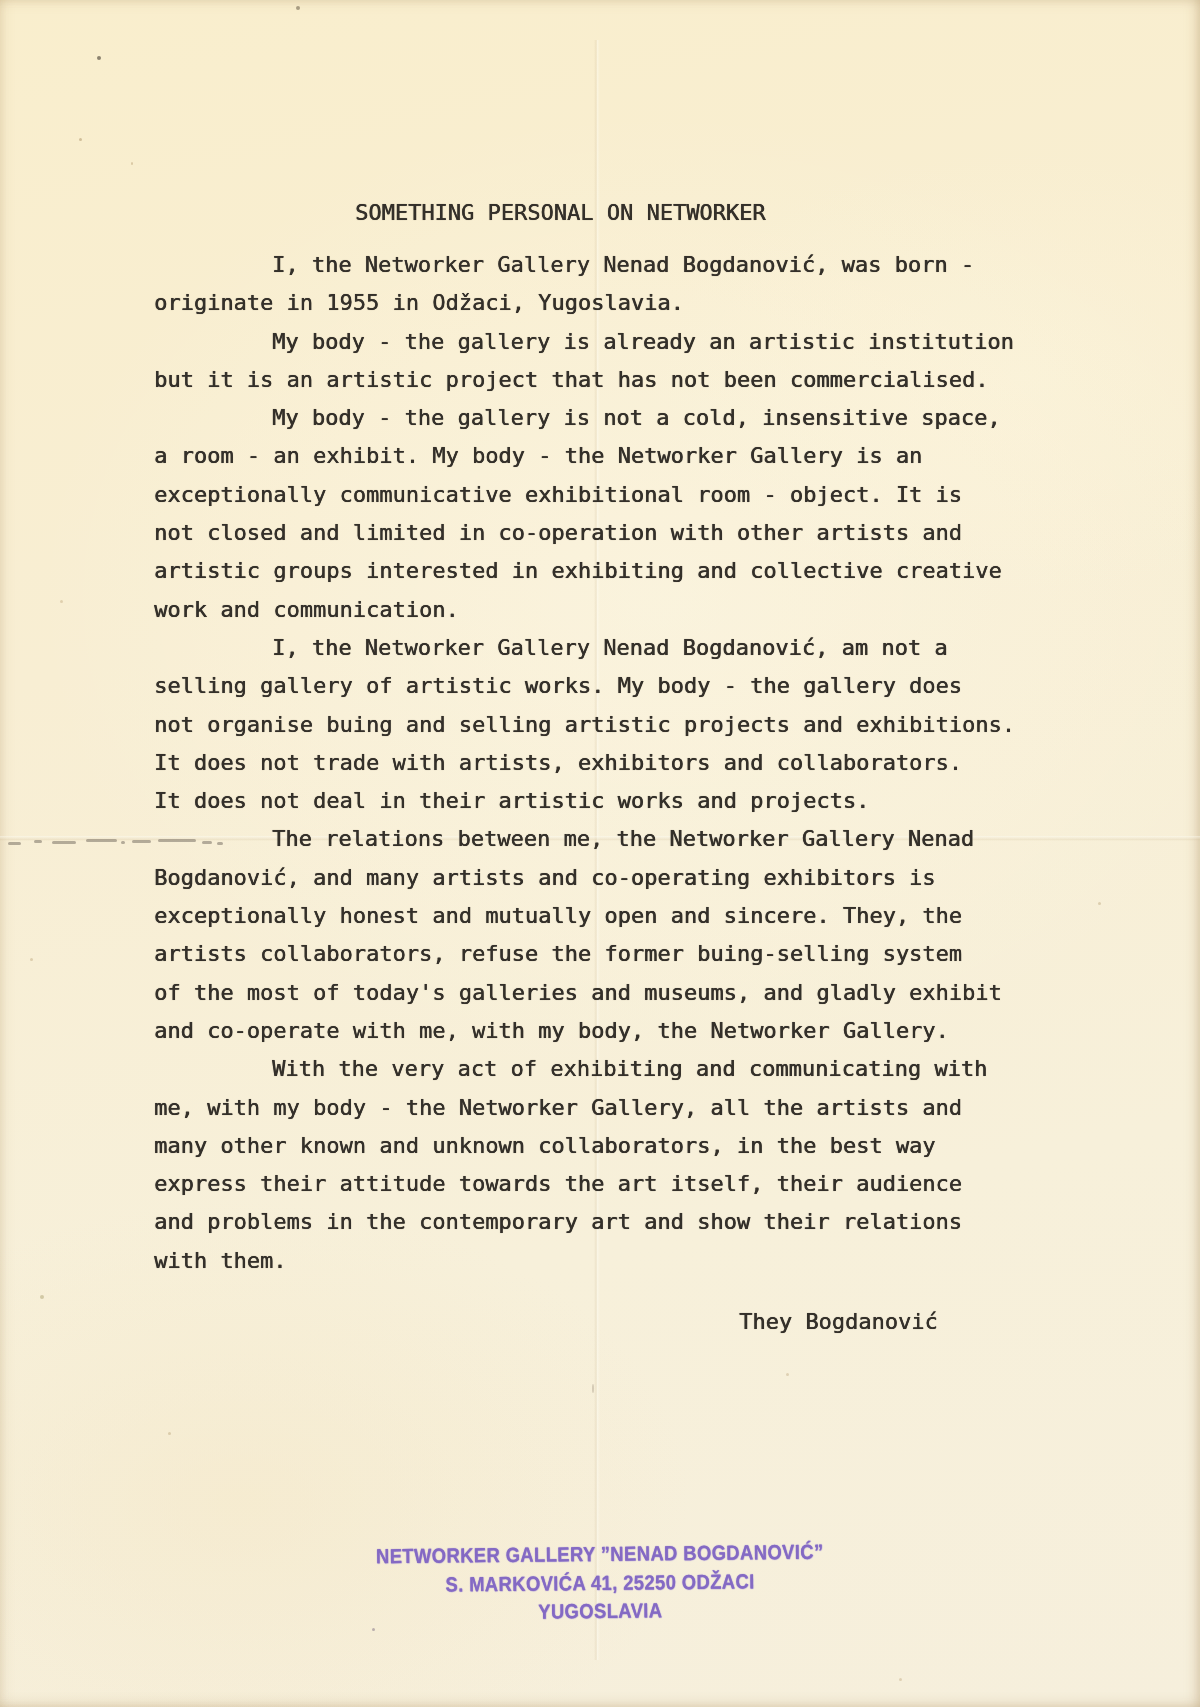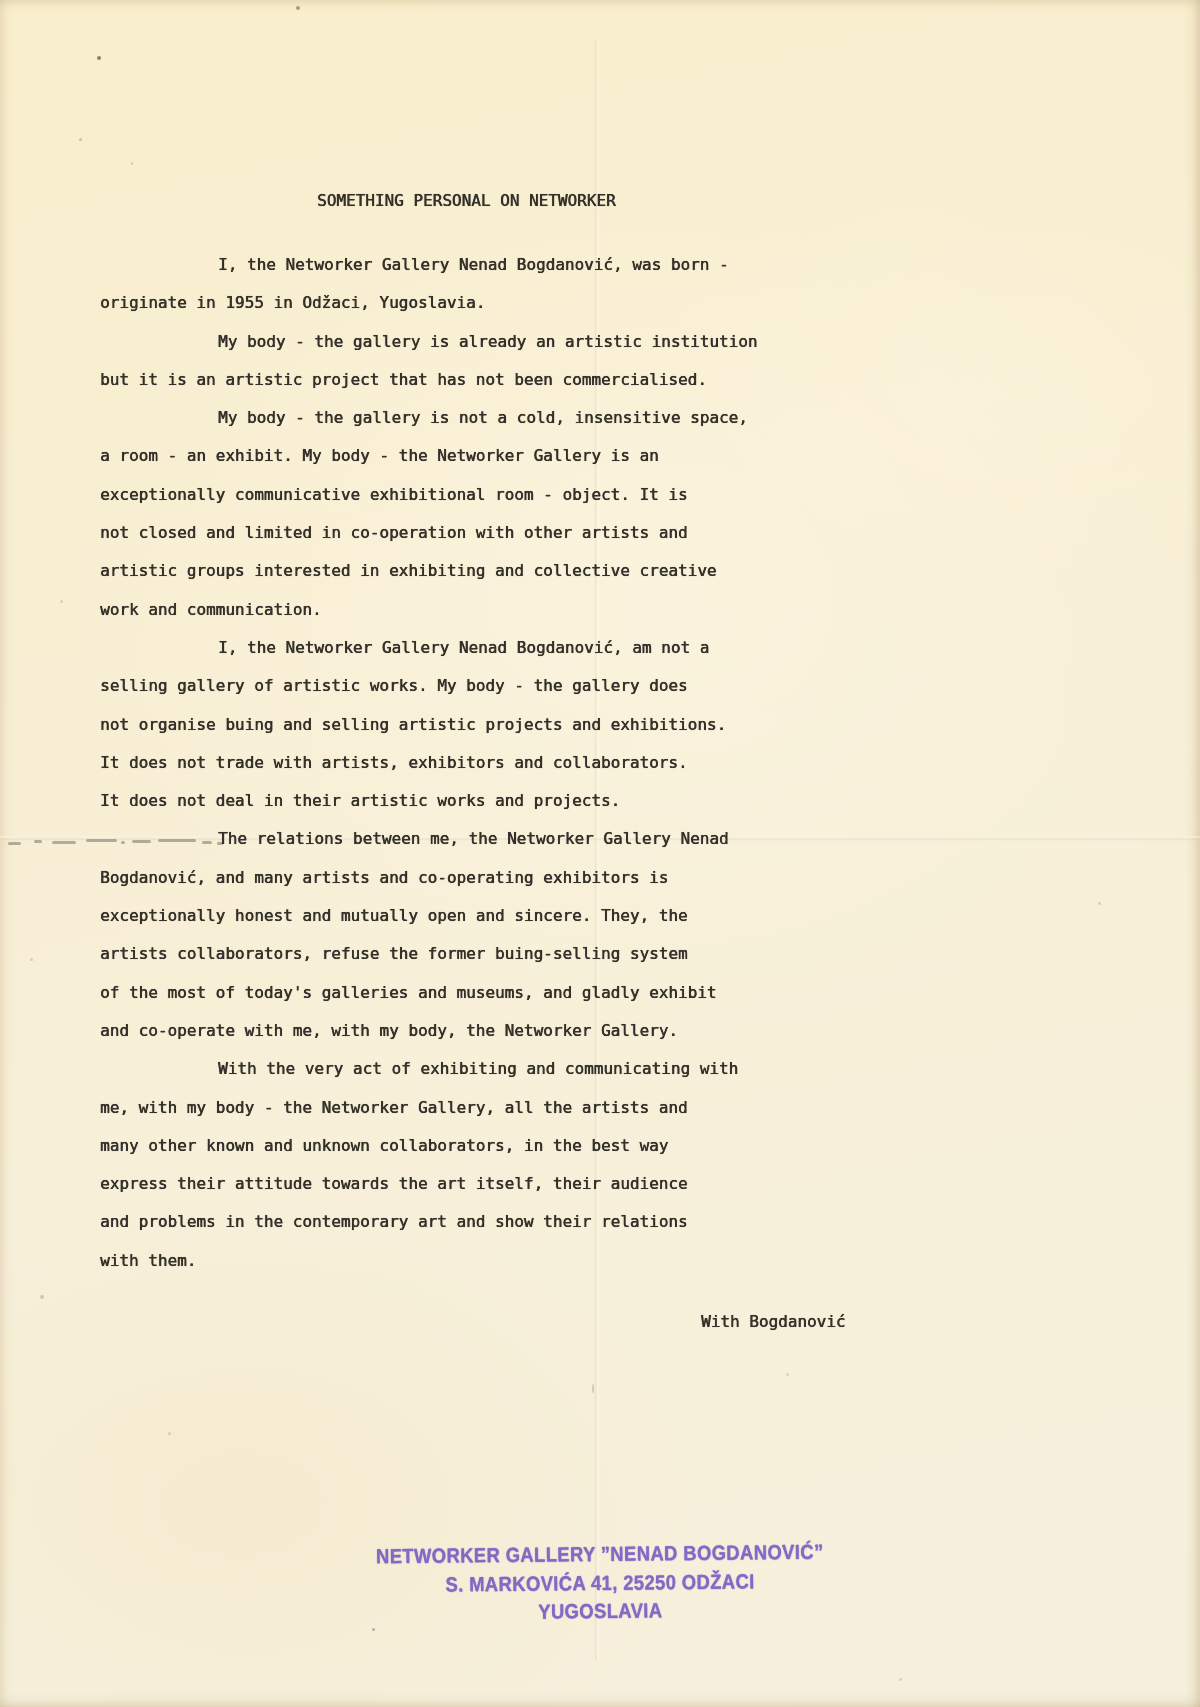--- a/index.html
+++ b/index.html
@@ -18,31 +18,32 @@
       inset -9px 0 14px -7px rgba(168,138,92,0.40),
       inset 9px 0 14px -8px rgba(168,138,92,0.22),
       inset 0 8px 14px -8px rgba(168,138,92,0.22),
       inset 0 -9px 14px -8px rgba(168,138,92,0.30);
     font-family:"DejaVu Sans Mono", monospace;
     color:#34302a;
   }
 
   
   .typed {
-    font-size:16px;
+    font-size:22px;
     text-shadow: 0.4px 0 0 currentColor, 0 0 0.9px rgba(52,48,42,0.55);
     white-space:pre;
+    margin-left:38px;
   }
 
   .title { position:absolute; left:112px; top:144px; }
   .title div { height:37px; line-height:37px; }
   .title .t1 { padding-left:205px; }
   .title .t2 { padding-left:236px; }
 
-  .doc-lines { position:absolute; left:100px; top:246px; }
+  .doc-lines { position:absolute; left:116px; top:246px; }
   .doc-lines .line { height:38.3px; line-height:38.3px; }
   .doc-lines .line.indent { padding-left:118px; }
 
   .signature { position:absolute; left:701px; top:1303px; height:38px; line-height:38px; }
 
   .stamp {
     position:absolute; left:300px; top:1540px; width:600px;
     text-align:center;
     font-family:"Liberation Sans", sans-serif;
     font-weight:bold;
@@ -133,21 +134,21 @@
   <span class="speck s11"></span>
   <span class="speck s12"></span>
   <span class="speck s13"></span>
 
   <div class="title typed">
     <div class="t1">SOMETHING PERSONAL ON NETWORKER</div>
   </div>
 
   <div class="doc-lines typed" id="doc-lines"><div class="line indent">I, the Networker Gallery Nenad Bogdanović, was born -</div><div class="line">originate in 1955 in Odžaci, Yugoslavia.</div><div class="line indent">My body - the gallery is already an artistic institution</div><div class="line">but it is an artistic project that has not been commercialised.</div><div class="line indent">My body - the gallery is not a cold, insensitive space,</div><div class="line">a room - an exhibit. My body - the Networker Gallery is an</div><div class="line">exceptionally communicative exhibitional room - object. It is</div><div class="line">not closed and limited in co-operation with other artists and</div><div class="line">artistic groups interested in exhibiting and collective creative</div><div class="line">work and communication.</div><div class="line indent">I, the Networker Gallery Nenad Bogdanović, am not a</div><div class="line">selling gallery of artistic works. My body - the gallery does</div><div class="line">not organise buing and selling artistic projects and exhibitions.</div><div class="line">It does not trade with artists, exhibitors and collaborators.</div><div class="line">It does not deal in their artistic works and projects.</div><div class="line indent">The relations between me, the Networker Gallery Nenad</div><div class="line">Bogdanović, and many artists and co-operating exhibitors is</div><div class="line">exceptionally honest and mutually open and sincere. They, the</div><div class="line">artists collaborators, refuse the former buing-selling system</div><div class="line">of the most of today's galleries and museums, and gladly exhibit</div><div class="line">and co-operate with me, with my body, the Networker Gallery.</div><div class="line indent">With the very act of exhibiting and communicating with</div><div class="line">me, with my body - the Networker Gallery, all the artists and</div><div class="line">many other known and unknown collaborators, in the best way</div><div class="line">express their attitude towards the art itself, their audience</div><div class="line">and problems in the contemporary art and show their relations</div><div class="line">with them.</div></div>
 
-  <div class="signature typed">With Bogdanović</div>
+  <div class="signature typed">They Bogdanović</div>
 
   <div class="stamp">
     <div>NETWORKER GALLERY ”NENAD BOGDANOVIĆ”</div>
     <div>S. MARKOVIĆA 41, 25250 ODŽACI</div>
     <div>YUGOSLAVIA</div>
   </div>
 
 </div>
 
 </body></html>

